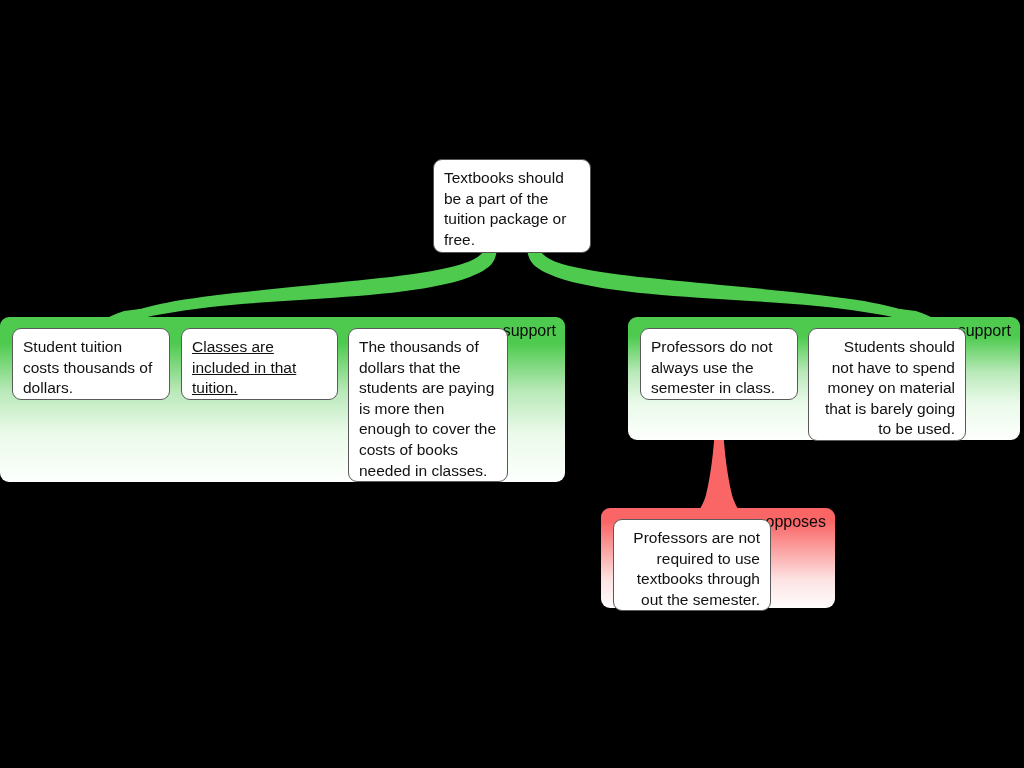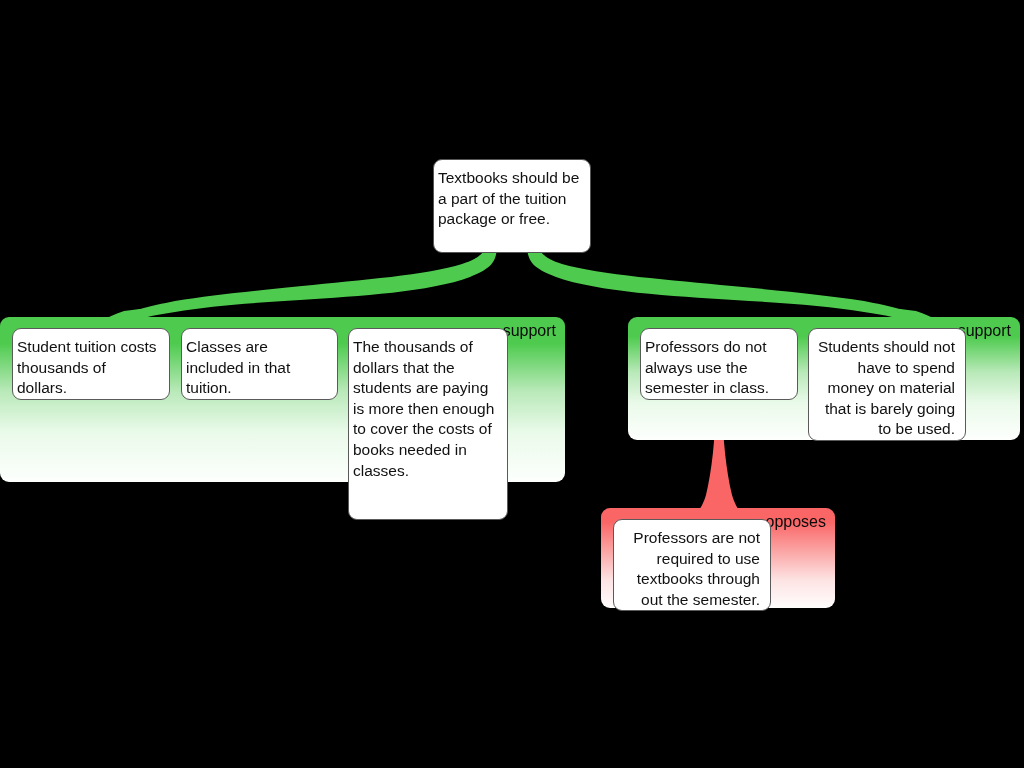--- a/index.html
+++ b/index.html
@@ -46,21 +46,21 @@
   }
   .node {
     position: absolute;
     box-sizing: border-box;
     background: #ffffff;
     border: 1.3px solid #5a5a5a;
     border-radius: 9px;
     color: #111111;
     font-size: 15.5px;
     line-height: 20.6px;
-    padding: 8px 10px 8px 4px;
+    padding: 8px 10px 8px 10px;
     overflow: hidden;
   }
   .node-root {
     border-color: #555555;
   }
 </style>
 </head>
 <body>
 
 <div id="canvas">
@@ -99,22 +99,22 @@
              C 726,470 723,440 722,404 Z"></path>
     <rect x="706" y="400" width="26" height="2.6" fill="#FA6666"></rect>
   </svg>
 
   <div class="node node-root" style="left:433px; top:159px; width:158px; height:94px;">Textbooks should be a part of the tuition package or free.</div>
 
   <div class="group group-support" style="left:0px; top:317px; width:565px; height:165px;">
     <span class="group-label" style="right:9px; top:7px;">support</span>
   </div>
   <div class="node" style="left:12px; top:328px; width:158px; height:72px;">Student tuition costs thousands of dollars.</div>
-  <div class="node" style="left:181px; top:328px; width:157px; height:72px;">Classes are included in that tuition.</div>
-  <div class="node" style="left:348px; top:328px; width:160px; height:192px;">The thousands of dollars that the students are paying is more then enough to cover the costs of books needed in classes.</div>
+  <div class="node" style="left:181px; top:328px; width:157px; height:72px;text-decoration:underline;">Classes are included in that tuition.</div>
+  <div class="node" style="left:348px; top:328px; width:160px; height:154px;">The thousands of dollars that the students are paying is more then enough to cover the costs of books needed in classes.</div>
 
   <div class="group group-support" style="left:628px; top:317px; width:392px; height:123px;">
     <span class="group-label" style="right:9px; top:7px;">support</span>
   </div>
   <div class="node" style="left:640px; top:328px; width:158px; height:72px;">Professors do not always use the semester in class.</div>
   <div class="node" style="left:808px; top:328px; width:158px; height:113px;text-align:right;">Students should not have to spend money on material that is barely going to be used.</div>
 
   <div class="group group-opposes" style="left:601px; top:508px; width:234px; height:100px;">
     <span class="group-label" style="right:9px; top:7px;">opposes</span>
   </div>

